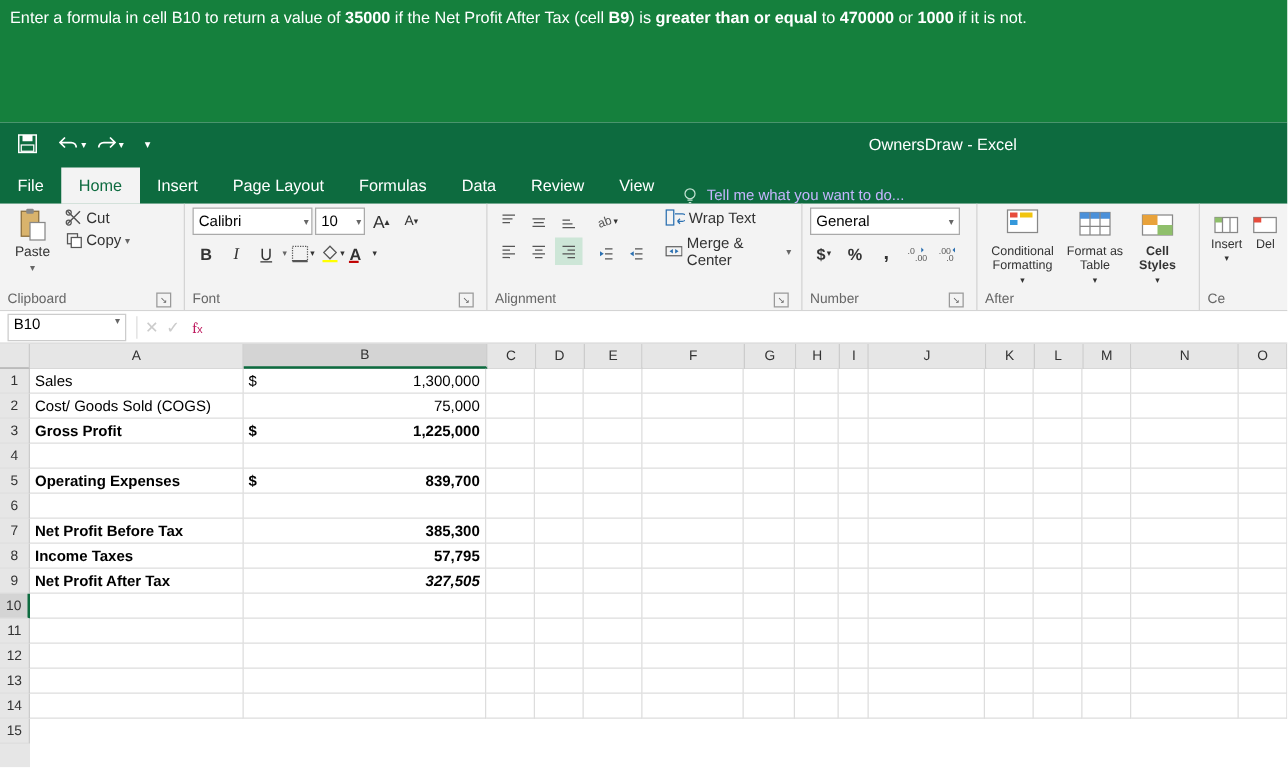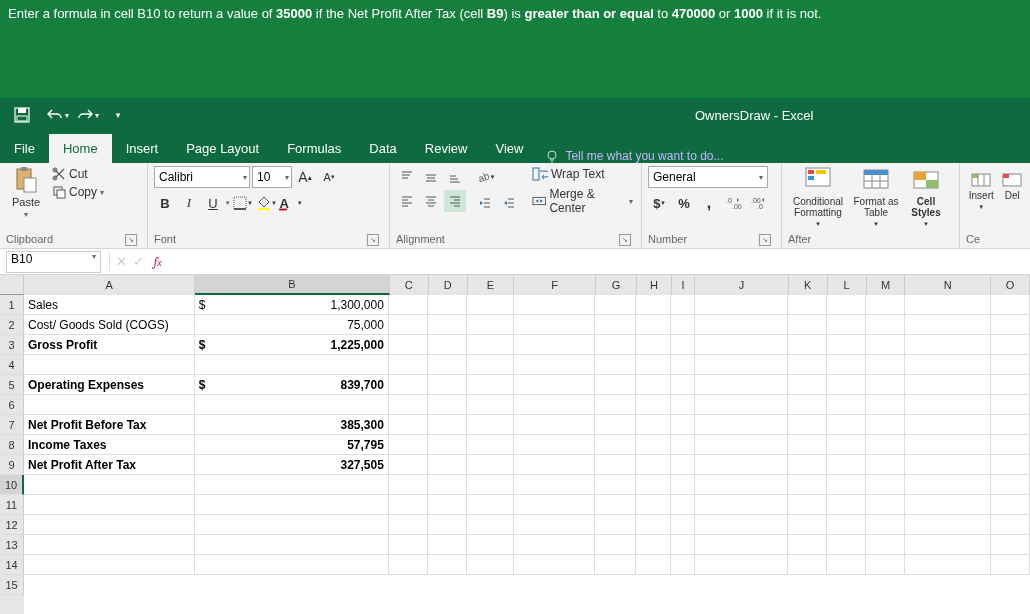--- a/index.html
+++ b/index.html
@@ -35,21 +35,21 @@
 .wrap-col .minibtn{font-size:12px;}
 .num-combo{background:#fff;border:1px solid #aaa;height:22px;width:120px;font-size:12px;padding:0 4px;display:flex;align-items:center;justify-content:space-between;}
 .num-combo .dd{font-size:8px;color:#666;}
 .styles-big{display:flex;gap:8px;}
 .styles-big .bigbtn{width:60px;}
 .cells-big{display:flex;gap:6px;}
 .namebox-row{height:26px;display:flex;align-items:center;border-bottom:1px solid #d4d4d4;background:#fff;}
 .namebox{width:95px;border:1px solid #ccc;margin:2px 0 2px 6px;height:22px;font-size:12px;padding:0 4px;display:flex;justify-content:space-between;}
 .namebox .dd{font-size:8px;color:#666;}
 .fx-actions{display:flex;align-items:center;gap:6px;padding:0 8px;color:#bbb;font-size:13px;}
-.fx-label{font-style:italic;color:#be185d;font-size:12px;font-family:'Cambria',serif;padding:0 4px;}
+.fx-label{color:#be185d;font-size:12px;font-family:'Cambria',serif;padding:0 4px;}
 .fx-input{flex:1;border:none;height:22px;font-size:12px;padding:0 4px;outline:none;}
 .sheet{display:flex;height:calc(614px - 98px - 34px - 31px - 86px - 26px);overflow:hidden;}
 .rowhdrs{display:flex;flex-direction:column;background:#e6e6e6;}
 .corner{width:24px;height:20px;background:#e6e6e6;border-right:1px solid #ccc;border-bottom:1px solid #999;}
 .rh{width:24px;height:20px;font-size:11px;color:#333;display:flex;align-items:center;justify-content:center;border-right:1px solid #ccc;border-bottom:1px solid #ddd;background:#e6e6e6;}
 .rh.sel{background:#d4d4d4;border-right:2px solid #0d6b3f;}
 .gridarea{flex:1;overflow:hidden;}
 .colhdrs{display:flex;height:20px;background:#e6e6e6;border-bottom:1px solid #999;}
 .ch{height:20px;font-size:11px;color:#333;display:flex;align-items:center;justify-content:center;border-right:1px solid #ccc;background:#e6e6e6;}
 .ch.sel{background:#d4d4d4;border-bottom:2px solid #0d6b3f;}
@@ -596,21 +596,21 @@
           <div class="cell" style="width: 24px;"></div>
           <div class="cell" style="width: 96px;"></div>
           <div class="cell" style="width: 40px;"></div>
           <div class="cell" style="width: 40px;"></div>
           <div class="cell" style="width: 40px;"></div>
           <div class="cell" style="width: 88px;"></div>
           <div class="cell" style="width: 40px;"></div>
         </div>
         <div class="row">
           <div class="cell bold" style="width: 176px;">Net Profit After Tax</div>
-          <div class="cell right cbl bold" style="width: 200px;">
+          <div class="cell right cbl bold" style="width: 200px; font-style: italic;">
             <span>327,505</span>
           </div>
           <div class="cell" style="width: 40px;"></div>
           <div class="cell" style="width: 40px;"></div>
           <div class="cell" style="width: 48px;"></div>
           <div class="cell" style="width: 84px;"></div>
           <div class="cell" style="width: 42px;"></div>
           <div class="cell" style="width: 36px;"></div>
           <div class="cell" style="width: 24px;"></div>
           <div class="cell" style="width: 96px;"></div>

